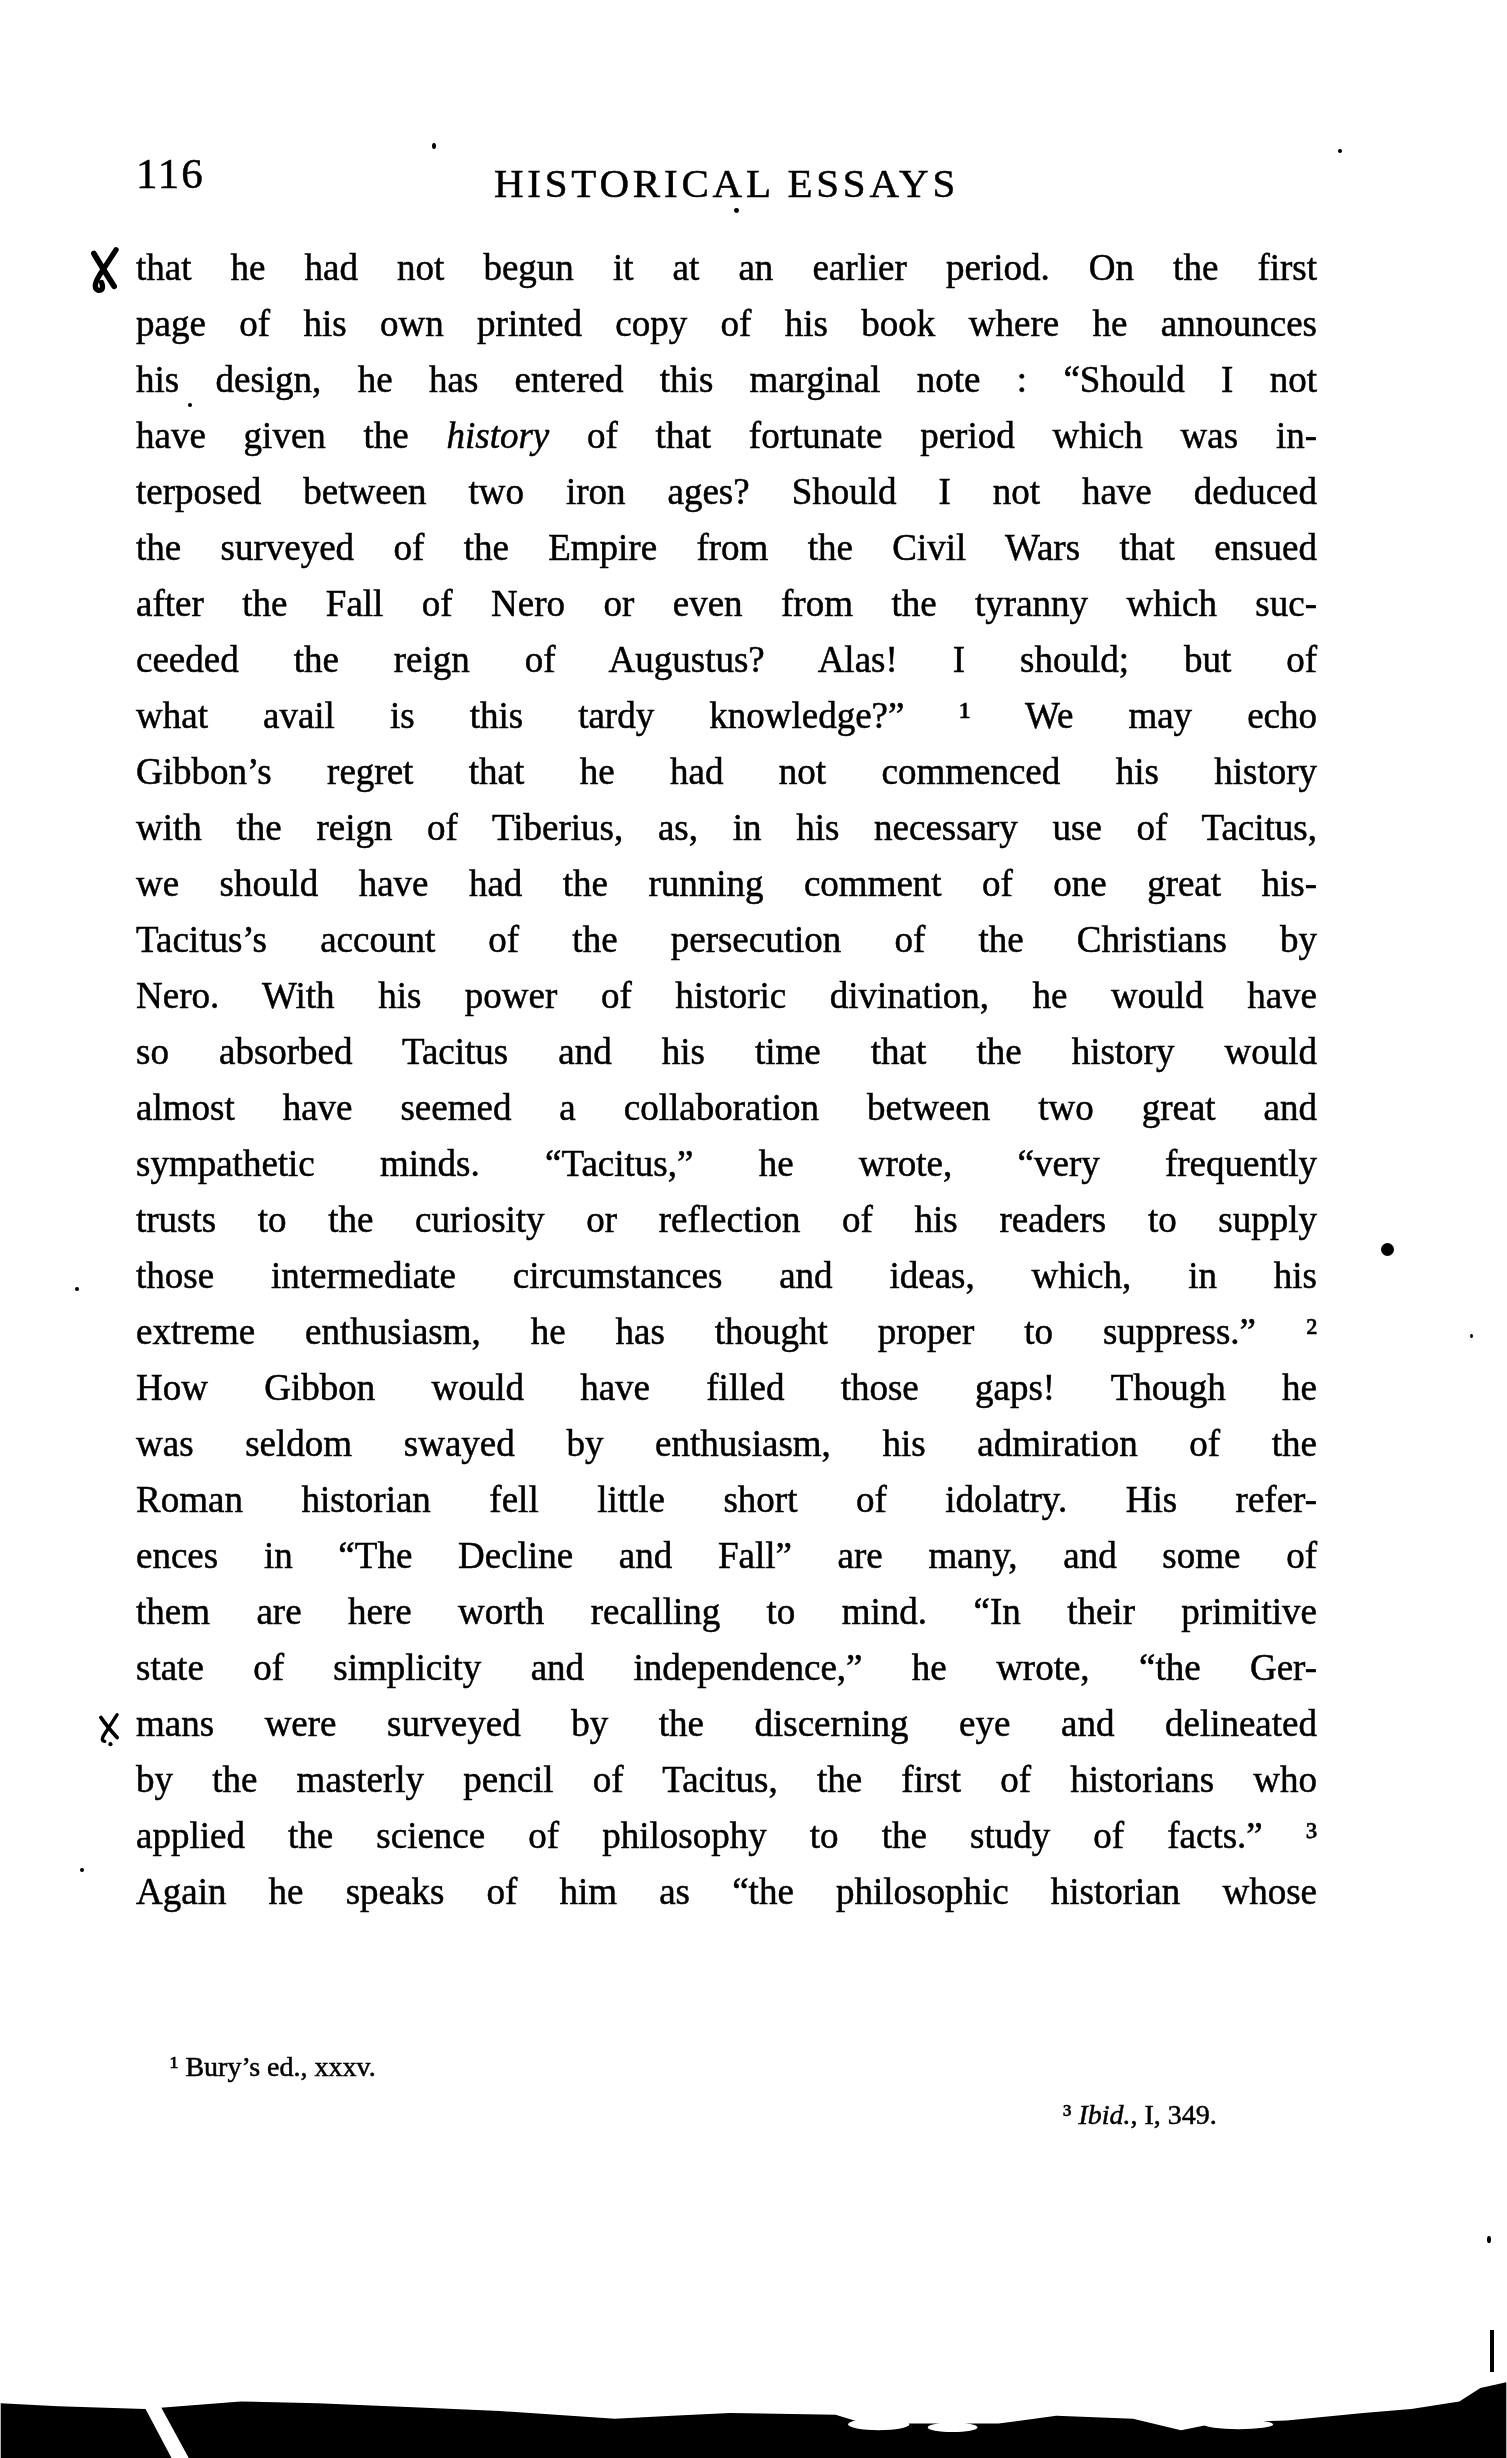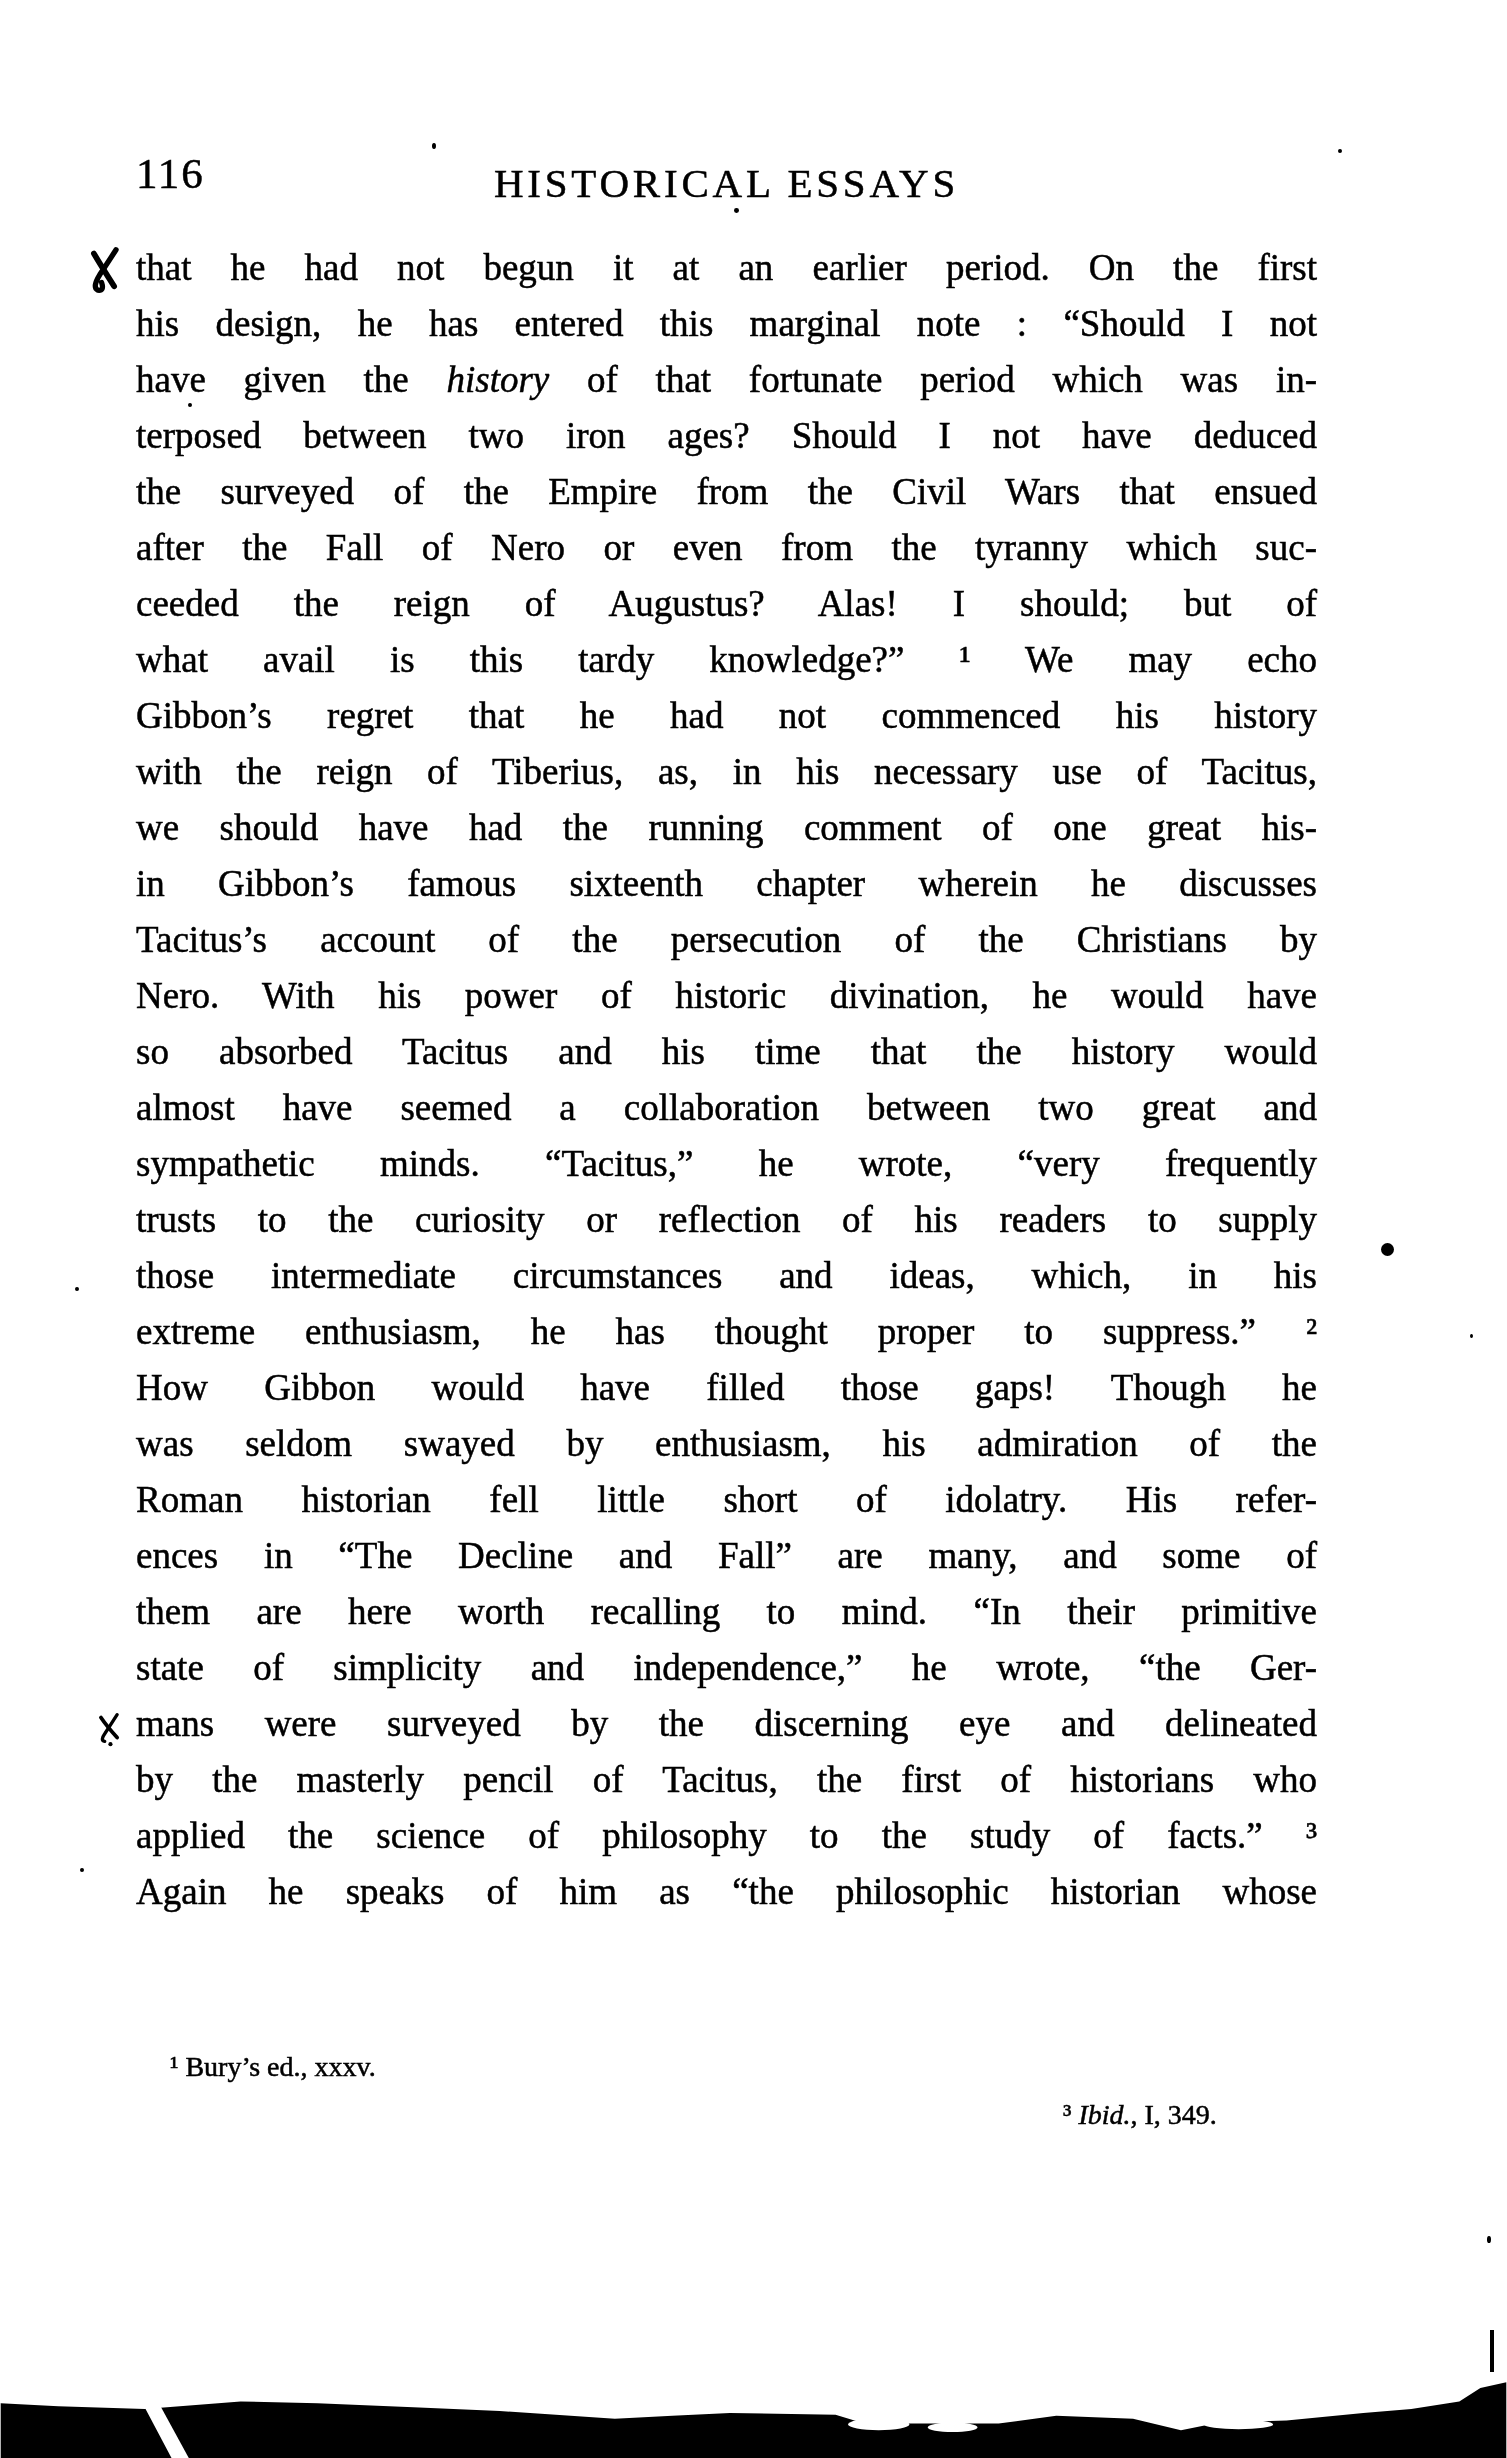--- a/index.html
+++ b/index.html
@@ -61,31 +61,31 @@
   <span class="hdr-num">116</span>
   <span class="hdr-title">HISTORICAL ESSAYS</span>
 
   <svg class="mark-top" width="33" height="50" viewBox="0 0 34 52">
     <path d="M6 10 Q13 22 27 44" stroke="#000" stroke-width="6" fill="none" stroke-linecap="round"></path>
     <path d="M29 6 Q20 20 12 32 Q4 45 10 48 Q17 49 14 40" stroke="#000" stroke-width="5.5" fill="none" stroke-linecap="round"></path>
   </svg>
 
   <div class="body-lines">
       <div class="line">that he had not begun it at an earlier period.  On the first</div>
+      <div class="line">page of his own printed copy of his book where he announces</div>
       <div class="line">his design, he has entered this marginal note :  “Should I not</div>
       <div class="line">have given the <i>history</i> of that fortunate period which was in-</div>
       <div class="line">terposed between two iron ages?  Should I not have deduced</div>
       <div class="line">the surveyed of the Empire from the Civil Wars that ensued</div>
       <div class="line">after the Fall of Nero or even from the tyranny which suc-</div>
       <div class="line">ceeded the reign of Augustus?  Alas!  I should; but of</div>
       <div class="line">what avail is this tardy knowledge?” ¹  We may echo</div>
       <div class="line">Gibbon’s regret that he had not commenced his history</div>
       <div class="line">with the reign of Tiberius, as, in his necessary use of Tacitus,</div>
       <div class="line">we should have had the running comment of one great his-</div>
-      <div class="line">in Gibbon’s famous sixteenth chapter wherein he discusses</div>
       <div class="line">Tacitus’s account of the persecution of the Christians by</div>
       <div class="line">Nero.  With his power of historic divination, he would have</div>
       <div class="line">so absorbed Tacitus and his time that the history would</div>
       <div class="line">almost have seemed a collaboration between two great and</div>
       <div class="line">sympathetic minds.  “Tacitus,” he wrote, “very frequently</div>
       <div class="line">trusts to the curiosity or reflection of his readers to supply</div>
       <div class="line">those intermediate circumstances and ideas, which, in his</div>
       <div class="line">extreme enthusiasm, he has thought proper to suppress.” ²</div>
       <div class="line">How Gibbon would have filled those gaps!  Though he</div>
       <div class="line">was seldom swayed by enthusiasm, his admiration of the</div>

